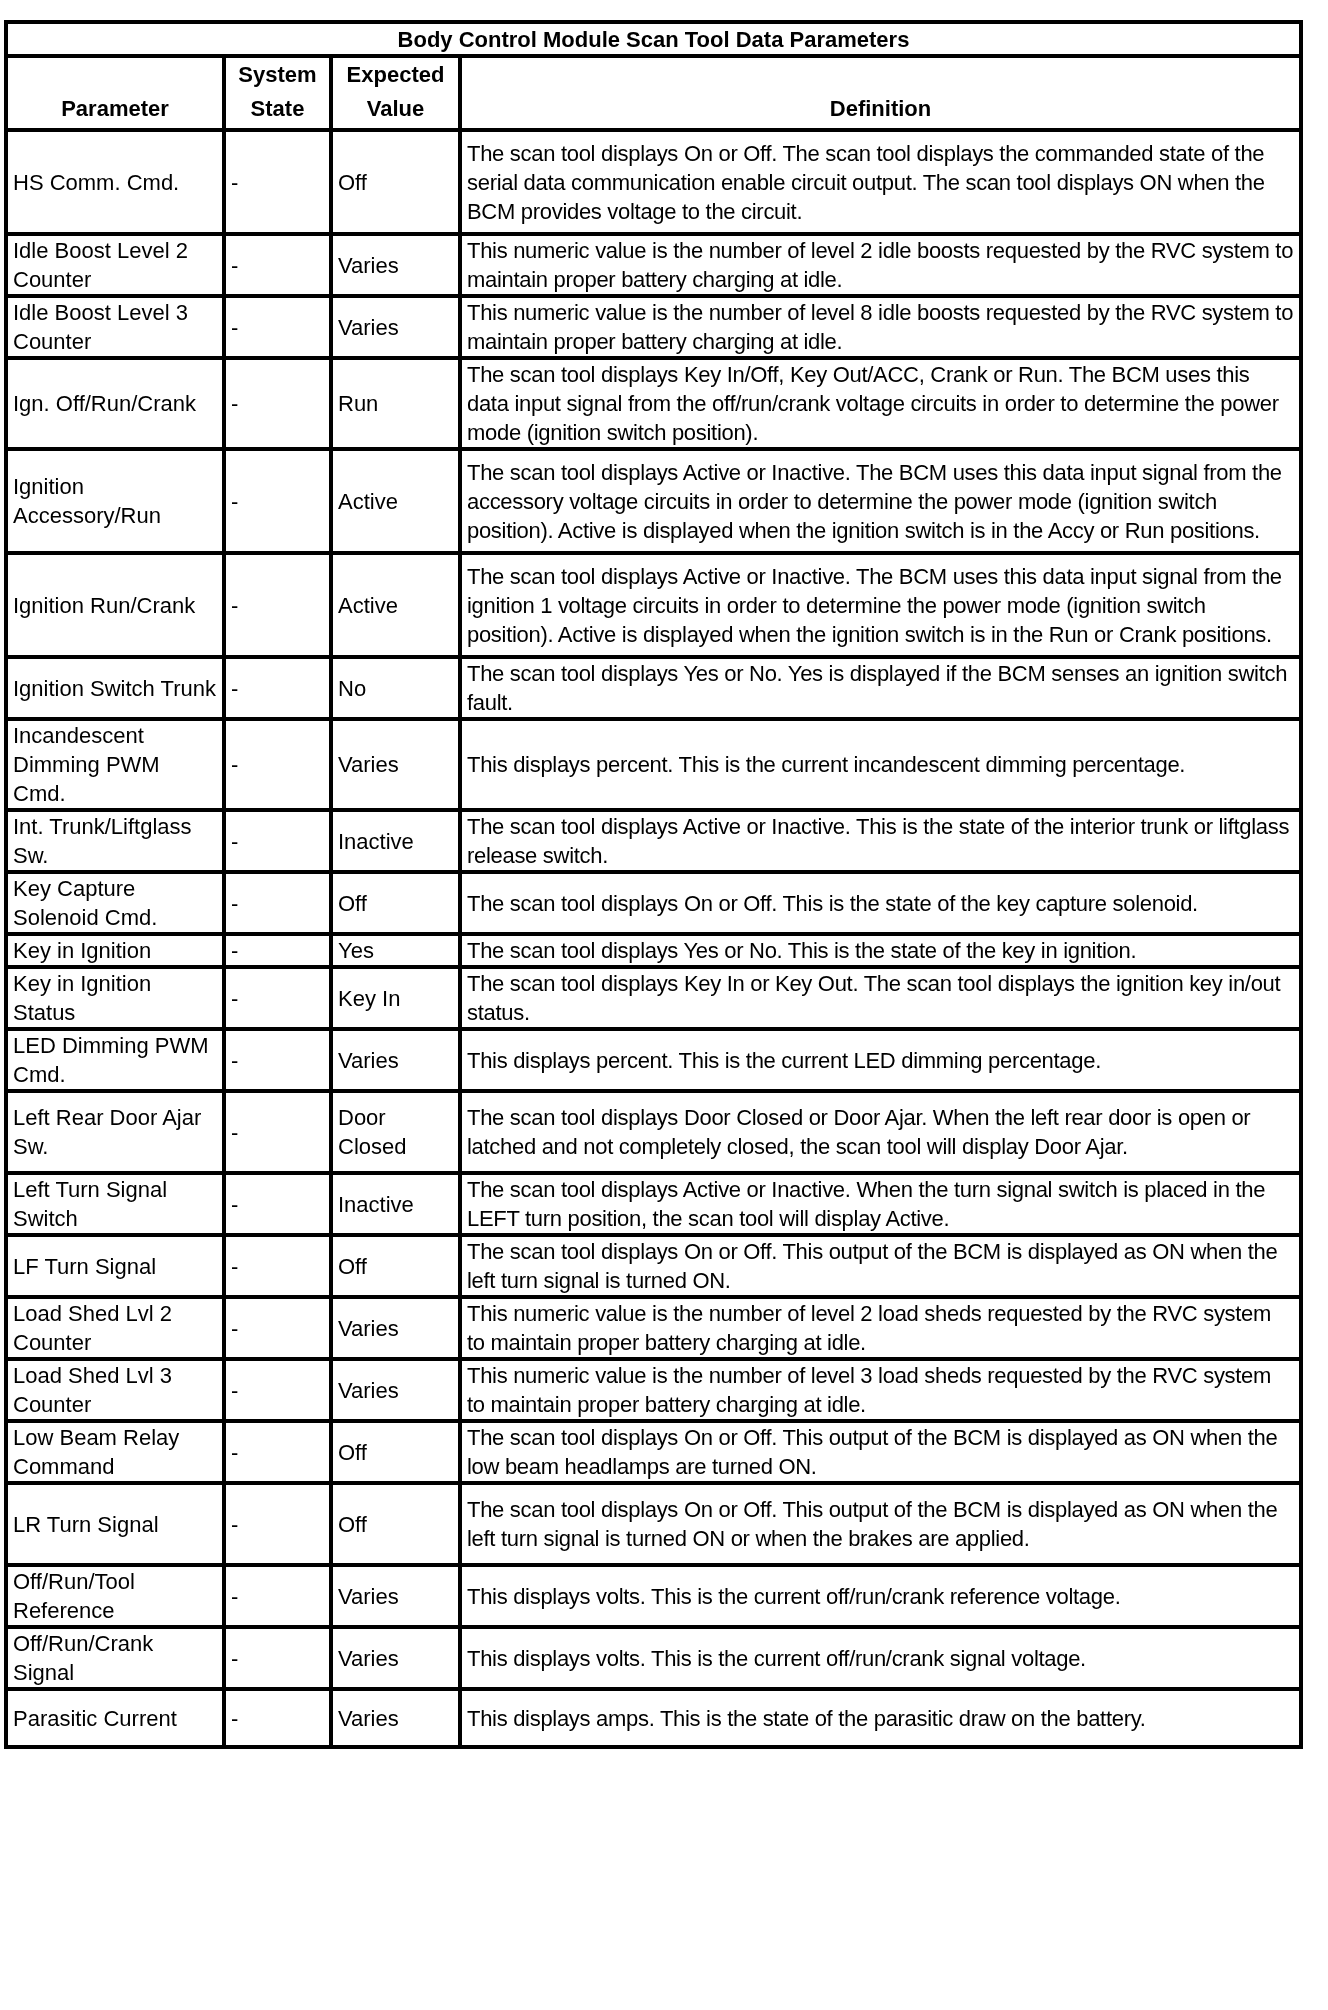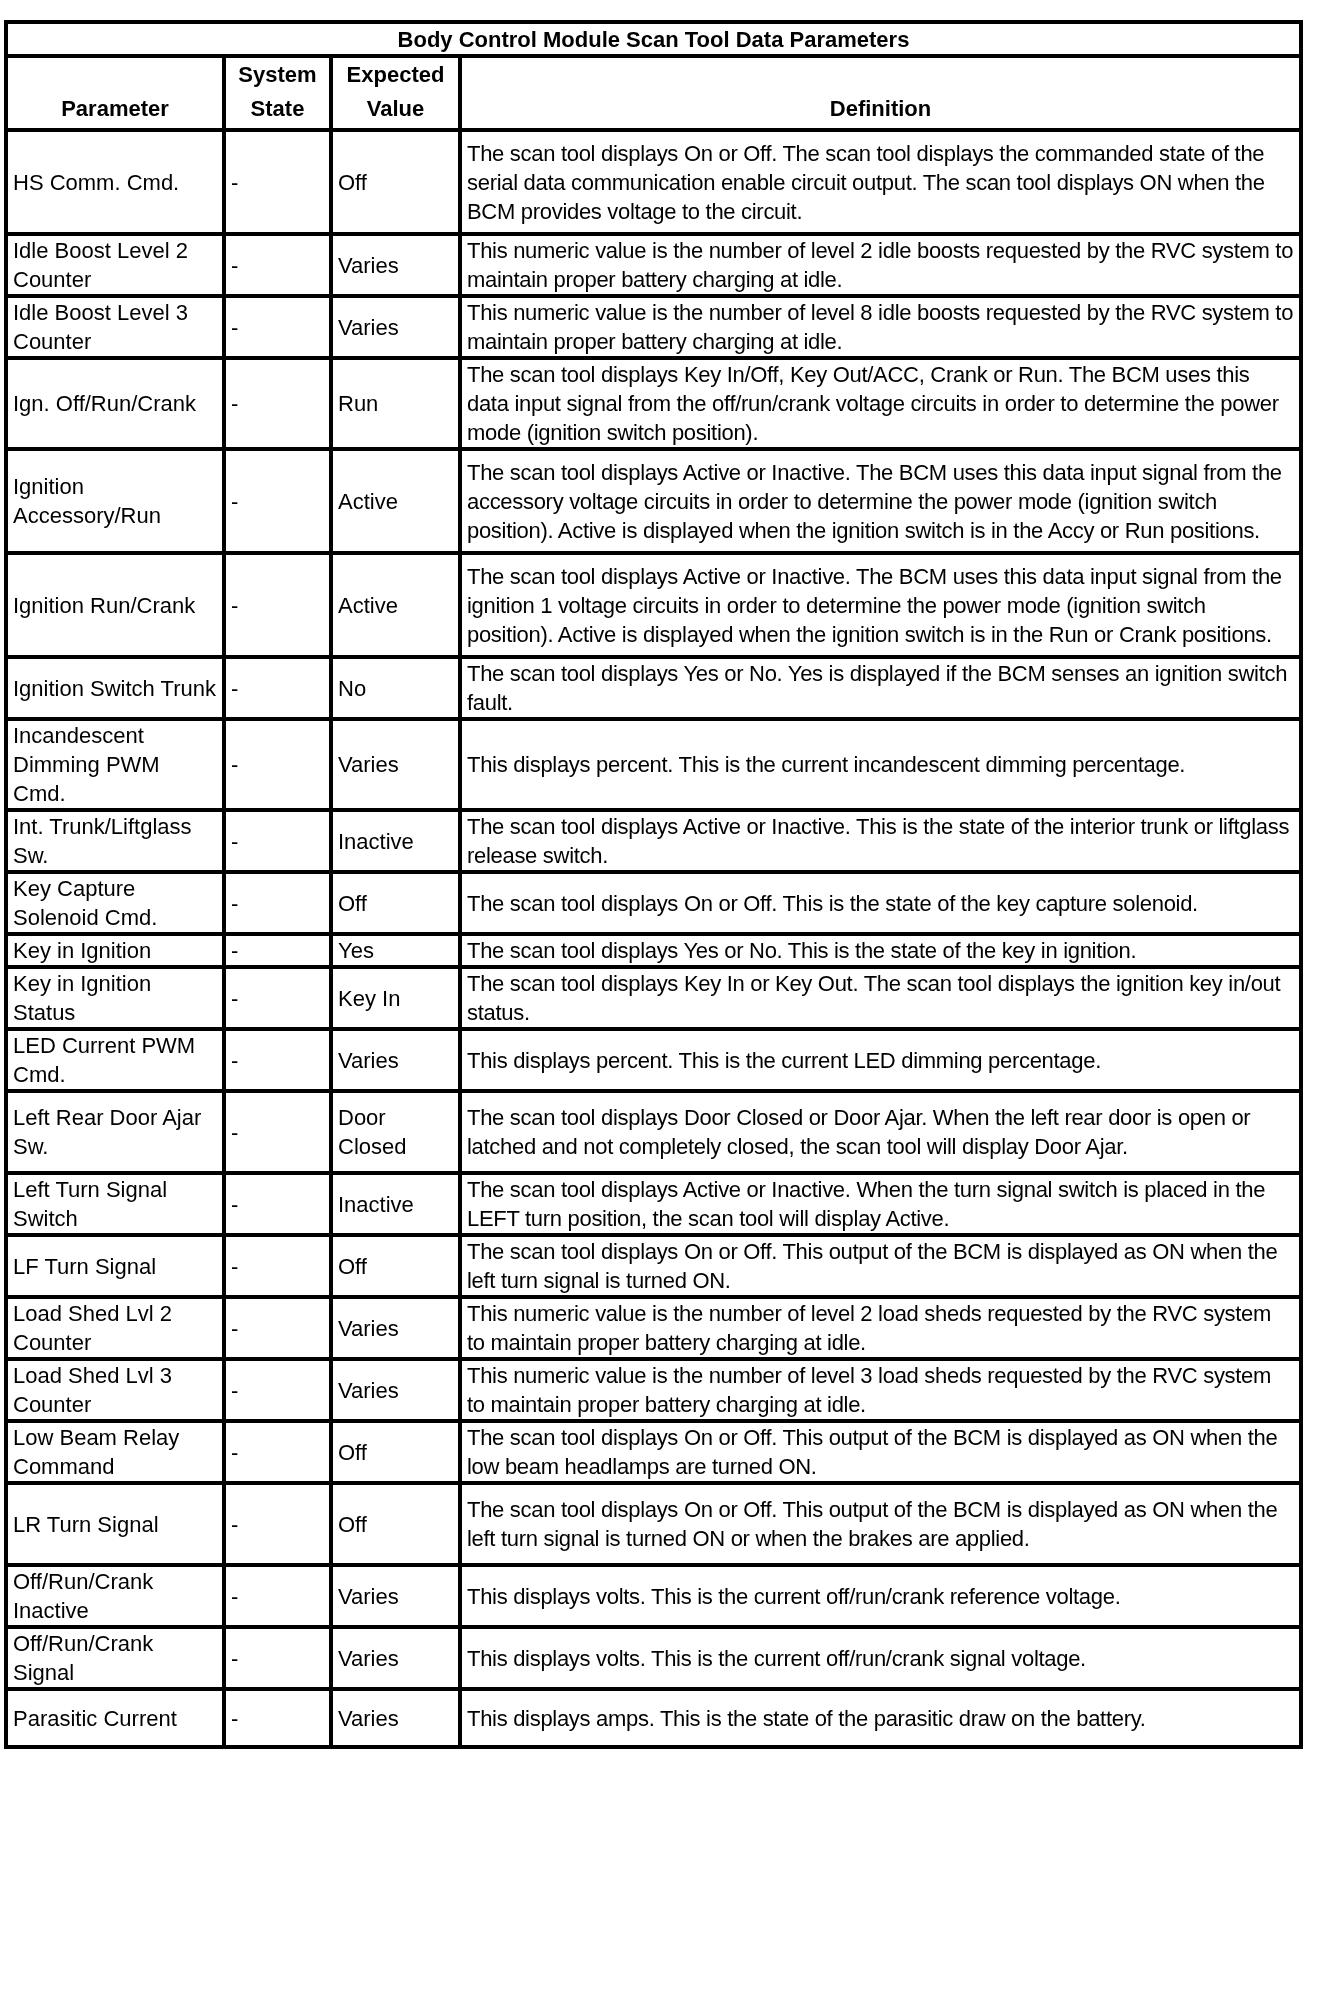--- a/index.html
+++ b/index.html
@@ -153,21 +153,21 @@
         <td class="expected-cell">Yes</td>
         <td class="def-cell">The scan tool displays Yes or No. This is the state of the key in ignition.</td>
       </tr>
       <tr style="height: 56px;">
         <td class="param-cell">Key in Ignition Status</td>
         <td class="state-cell">-</td>
         <td class="expected-cell">Key In</td>
         <td class="def-cell">The scan tool displays Key In or Key Out. The scan tool displays the ignition key in/out status.</td>
       </tr>
       <tr style="height: 56px;">
-        <td class="param-cell">LED Current PWM Cmd.</td>
+        <td class="param-cell">LED Dimming PWM Cmd.</td>
         <td class="state-cell">-</td>
         <td class="expected-cell">Varies</td>
         <td class="def-cell">This displays percent. This is the current LED dimming percentage.</td>
       </tr>
       <tr style="height: 82px;">
         <td class="param-cell">Left Rear Door Ajar Sw.</td>
         <td class="state-cell">-</td>
         <td class="expected-cell">Door Closed</td>
         <td class="def-cell">The scan tool displays Door Closed or Door Ajar. When the left rear door is open or latched and not completely closed, the scan tool will display Door Ajar.</td>
       </tr>
@@ -201,21 +201,21 @@
         <td class="expected-cell">Off</td>
         <td class="def-cell">The scan tool displays On or Off. This output of the BCM is displayed as ON when the low beam headlamps are turned ON.</td>
       </tr>
       <tr style="height: 82px;">
         <td class="param-cell">LR Turn Signal</td>
         <td class="state-cell">-</td>
         <td class="expected-cell">Off</td>
         <td class="def-cell">The scan tool displays On or Off. This output of the BCM is displayed as ON when the left turn signal is turned ON or when the brakes are applied.</td>
       </tr>
       <tr style="height: 56px;">
-        <td class="param-cell">Off/Run/Crank Inactive</td>
+        <td class="param-cell">Off/Run/Tool Reference</td>
         <td class="state-cell">-</td>
         <td class="expected-cell">Varies</td>
         <td class="def-cell">This displays volts. This is the current off/run/crank reference voltage.</td>
       </tr>
       <tr style="height: 56px;">
         <td class="param-cell">Off/Run/Crank Signal</td>
         <td class="state-cell">-</td>
         <td class="expected-cell">Varies</td>
         <td class="def-cell">This displays volts. This is the current off/run/crank signal voltage.</td>
       </tr>

